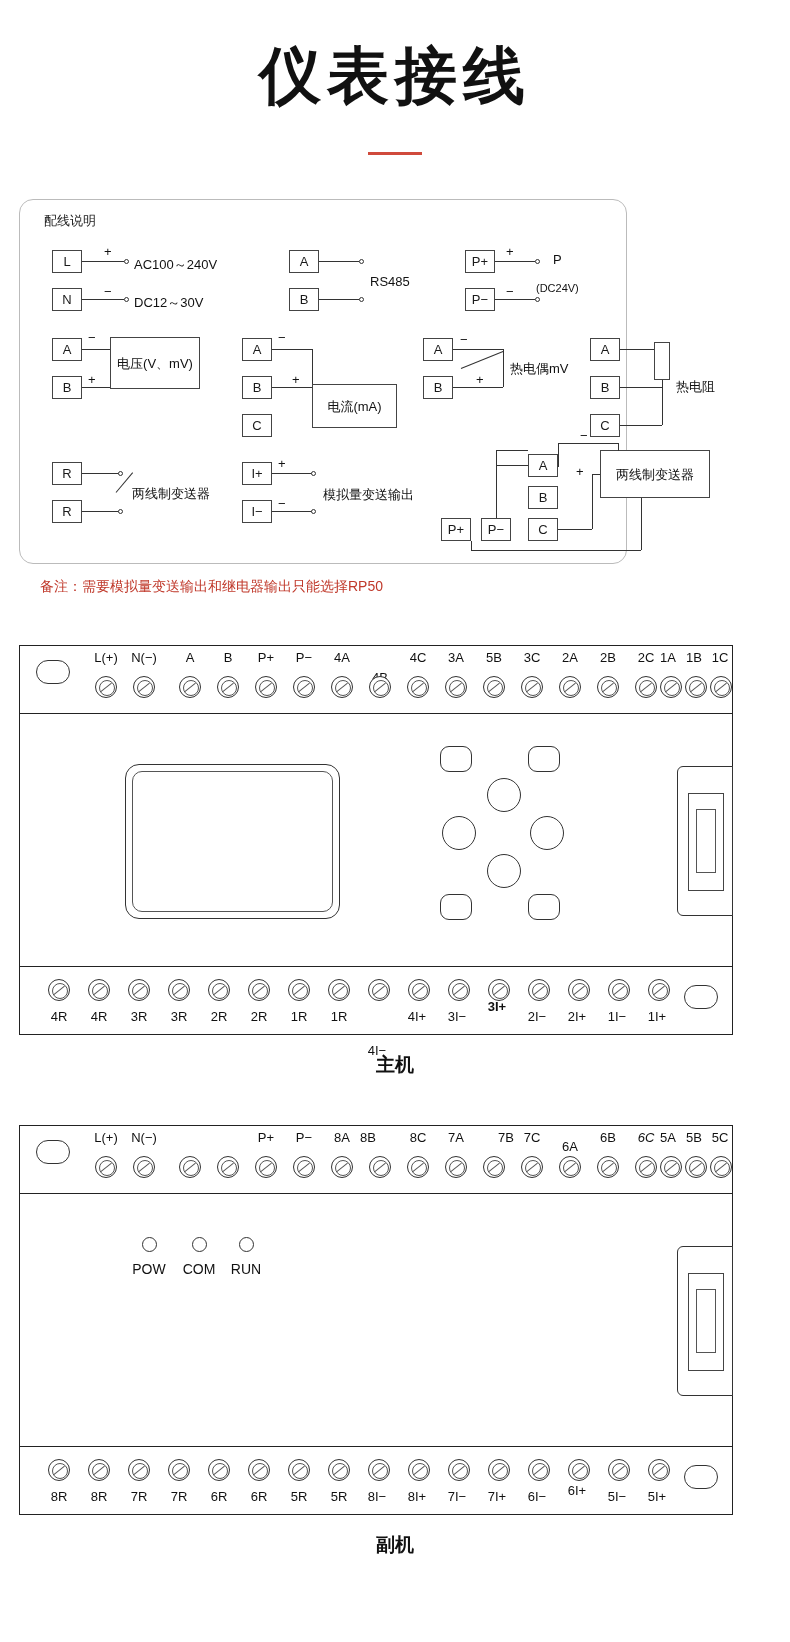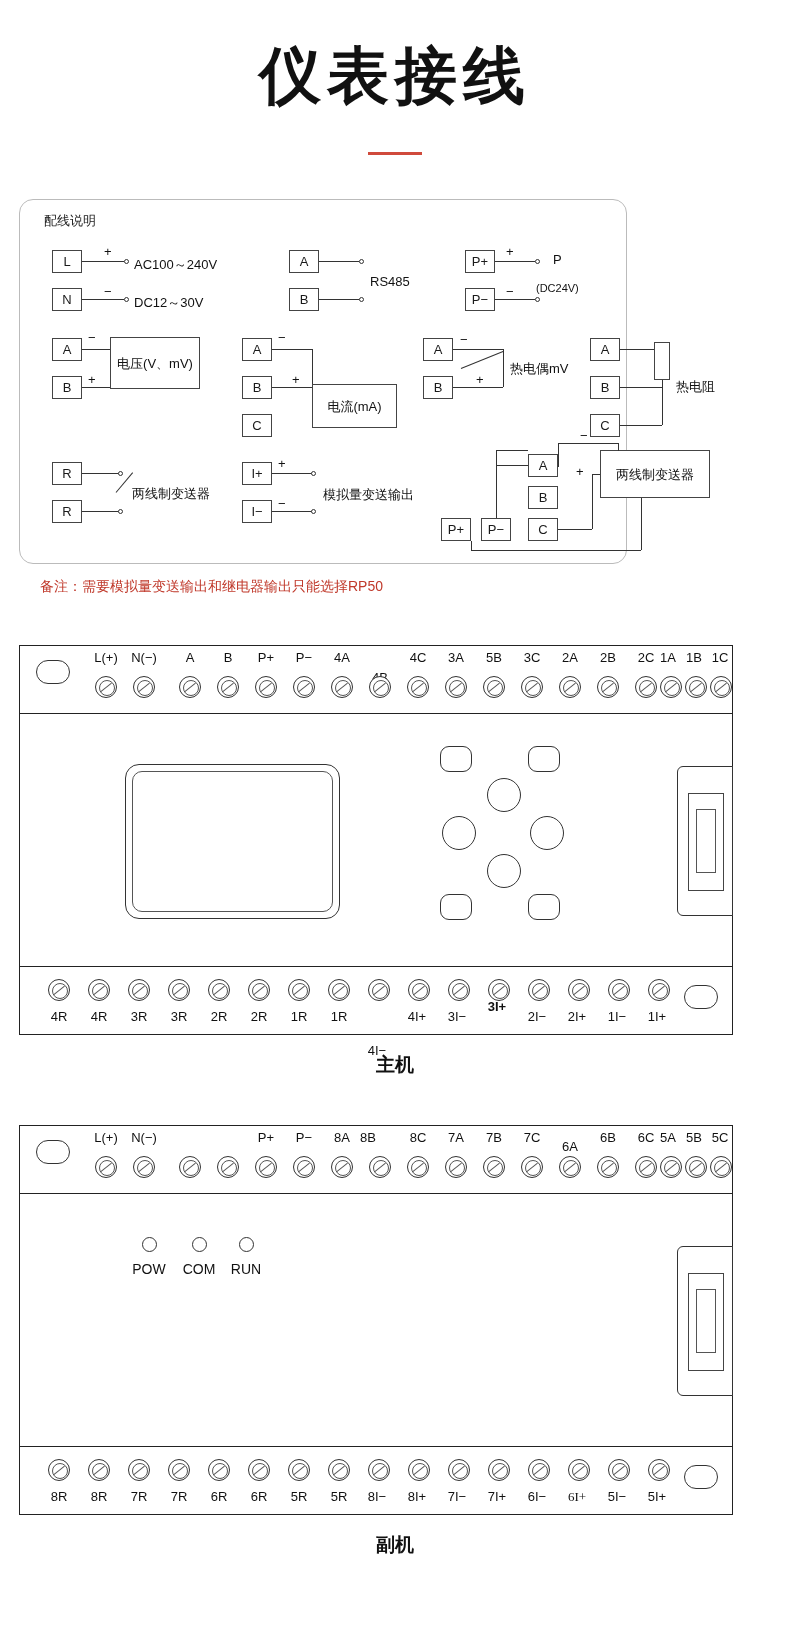--- a/index.html
+++ b/index.html
@@ -460,25 +460,25 @@
     <div class="mount-hole" style="left:16px; top:14px;"></div>
 
     <div class="term-label" style="left:66px; top:4px;">L(+)</div>
     <div class="term-label" style="left:104px; top:4px;">N(−)</div>
     <div class="term-label" style="left:226px; top:4px;">P+</div>
     <div class="term-label" style="left:264px; top:4px;">P−</div>
     <div class="term-label" style="left:302px; top:4px;">8A</div>
     <div class="term-label" style="left:328px; top:4px;text-align:center;">8B</div>
     <div class="term-label" style="left:378px; top:4px;">8C</div>
     <div class="term-label" style="left:416px; top:4px;">7A</div>
-    <div class="term-label" style="left:454px; top:4px;">7B</div>
+    <div class="term-label" style="left:454px; top:4px;text-align:right;">7B</div>
     <div class="term-label" style="left:492px; top:4px;">7C</div>
     <div class="term-label" style="left:530px; top:13px;">6A</div>
     <div class="term-label" style="left:568px; top:4px;">6B</div>
-    <div class="term-label" style="left:606px; top:4px;">6C</div>
+    <div class="term-label" style="left:606px; top:4px;font-style:italic;">6C</div>
     <div class="term-label" style="left:628px; top:4px;">5A</div>
     <div class="term-label" style="left:654px; top:4px;">5B</div>
     <div class="term-label" style="left:680px; top:4px;">5C</div>
 
     <div class="screw" style="left:75px; top:30px;"></div>
     <div class="screw" style="left:113px; top:30px;"></div>
     <div class="screw" style="left:159px; top:30px;"></div>
     <div class="screw" style="left:197px; top:30px;"></div>
     <div class="screw" style="left:235px; top:30px;"></div>
     <div class="screw" style="left:273px; top:30px;"></div>
@@ -531,19 +531,19 @@
     <div class="term-label" style="left:139px; top:42px;">7R</div>
     <div class="term-label" style="left:179px; top:42px;">6R</div>
     <div class="term-label" style="left:219px; top:42px;">6R</div>
     <div class="term-label" style="left:259px; top:42px;">5R</div>
     <div class="term-label" style="left:299px; top:42px;">5R</div>
     <div class="term-label" style="left:337px; top:42px;">8I−</div>
     <div class="term-label" style="left:377px; top:42px;">8I+</div>
     <div class="term-label" style="left:417px; top:42px;">7I−</div>
     <div class="term-label" style="left:457px; top:42px;">7I+</div>
     <div class="term-label" style="left:497px; top:42px;">6I−</div>
-    <div class="term-label" style="left:537px; top:42px;font-family:Liberation Serif, serif;">6I+</div>
+    <div class="term-label" style="left:537px; top:36px;">6I+</div>
     <div class="term-label" style="left:577px; top:42px;">5I−</div>
     <div class="term-label" style="left:617px; top:42px;">5I+</div>
   </div>
 </div>
 
 <div class="device-caption" id="caption-sub">副机</div>
 
 </body></html>

